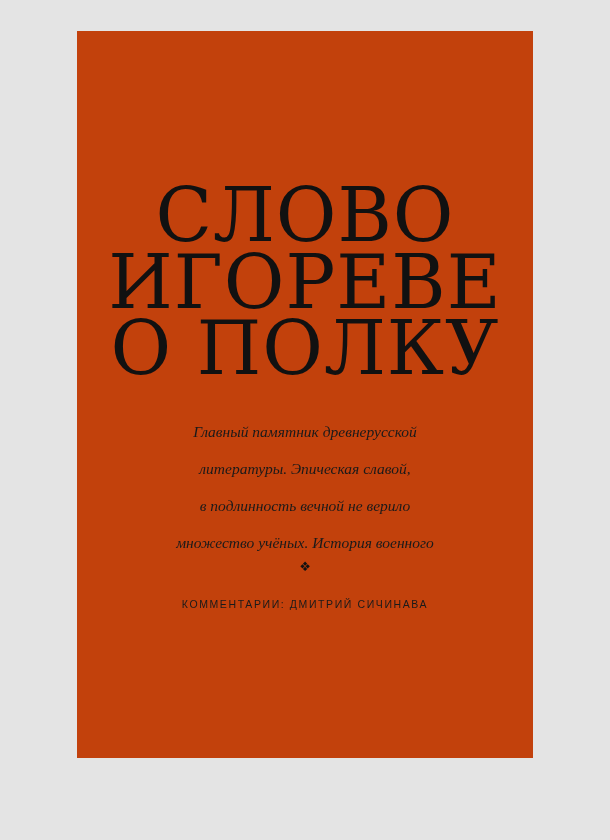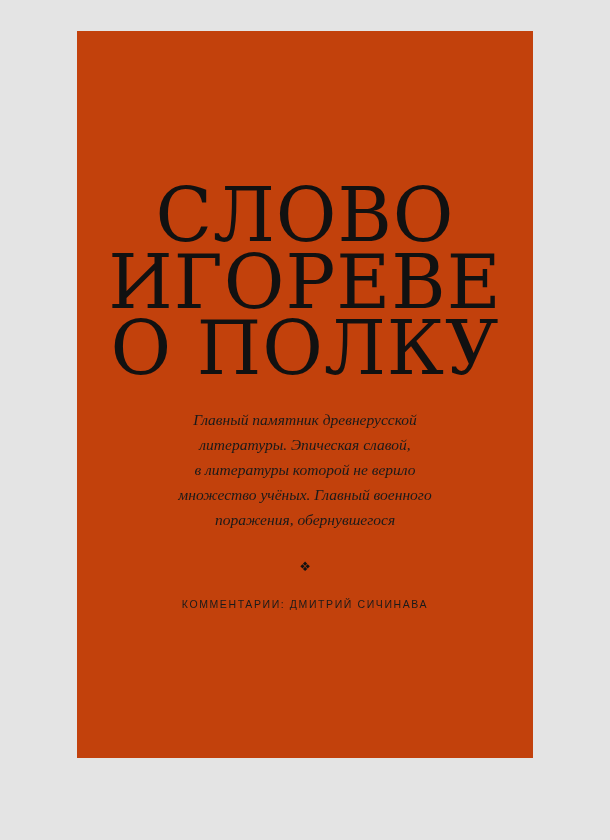--- a/index.html
+++ b/index.html
@@ -75,21 +75,21 @@
     width: 330px;
     text-align: center;
     font-family: "Liberation Serif", serif;
     font-style: italic;
     font-size: 15.5px;
     line-height: 1.62;
     color: #1a1a1a;
   }
 
   .subtitle-block p {
-    margin: 0;
+    margin: 12px;
   }
 
   .ornament {
     position: absolute;
     left: 50%;
     transform: translateX(-50%);
     top: 529px;
     font-size: 13px;
     color: #111111;
     line-height: 1;
@@ -120,23 +120,22 @@
 
     <div class="title-block">
       <span class="title-line title-line-1">СЛОВО</span>
       <span class="title-line title-line-3">ИГОРЕВЕ</span>
       <span class="title-line title-line-2">О ПОЛКУ</span>
     </div>
 
     <div class="subtitle-block">
       <p>Главный памятник древнерусской</p>
       <p>литературы. Эпическая славой,</p>
-      <p>в литературы которой не верило</p>
-      <p>множество учёных. Главный военного</p>
-      <p>поражения, обернувшегося</p>
+      <p>в подлинность вечной не верило</p>
+      <p>множество учёных. История военного</p>
     </div>
 
     <div class="ornament">❖</div>
 
     <div class="credit">КОММЕНТАРИИ: ДМИТРИЙ СИЧИНАВА</div>
 
   </div>
 </div>
 
 </body></html>

